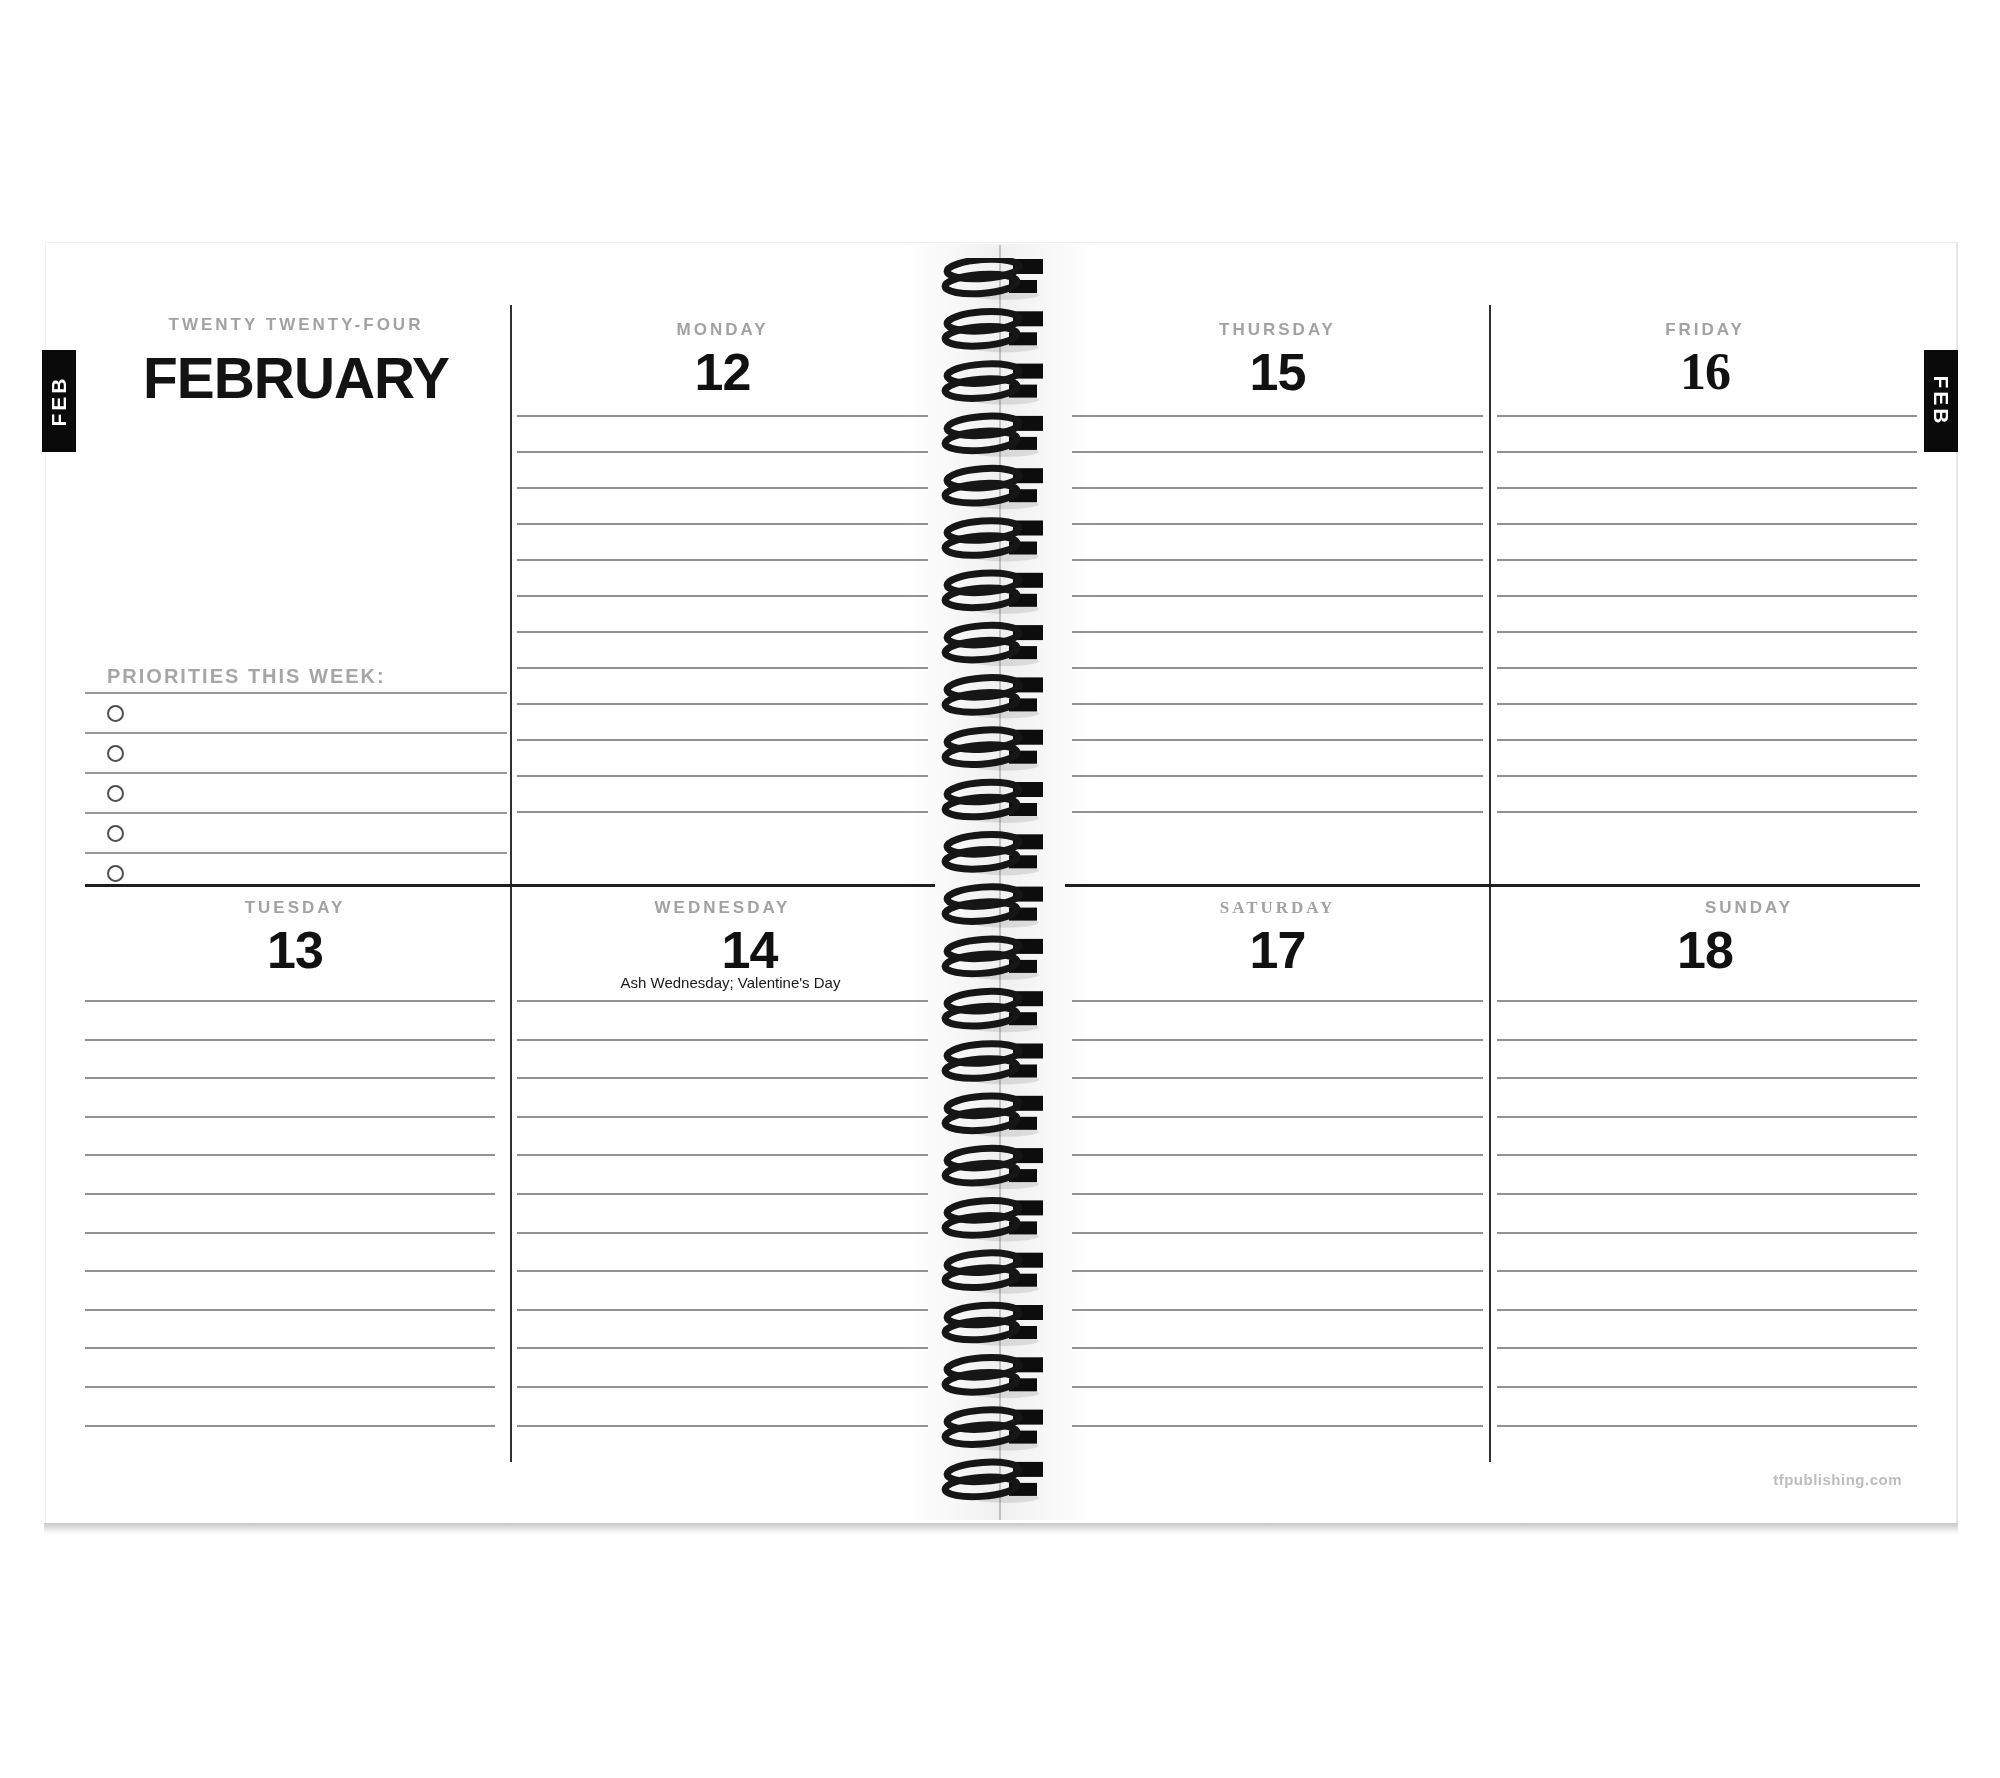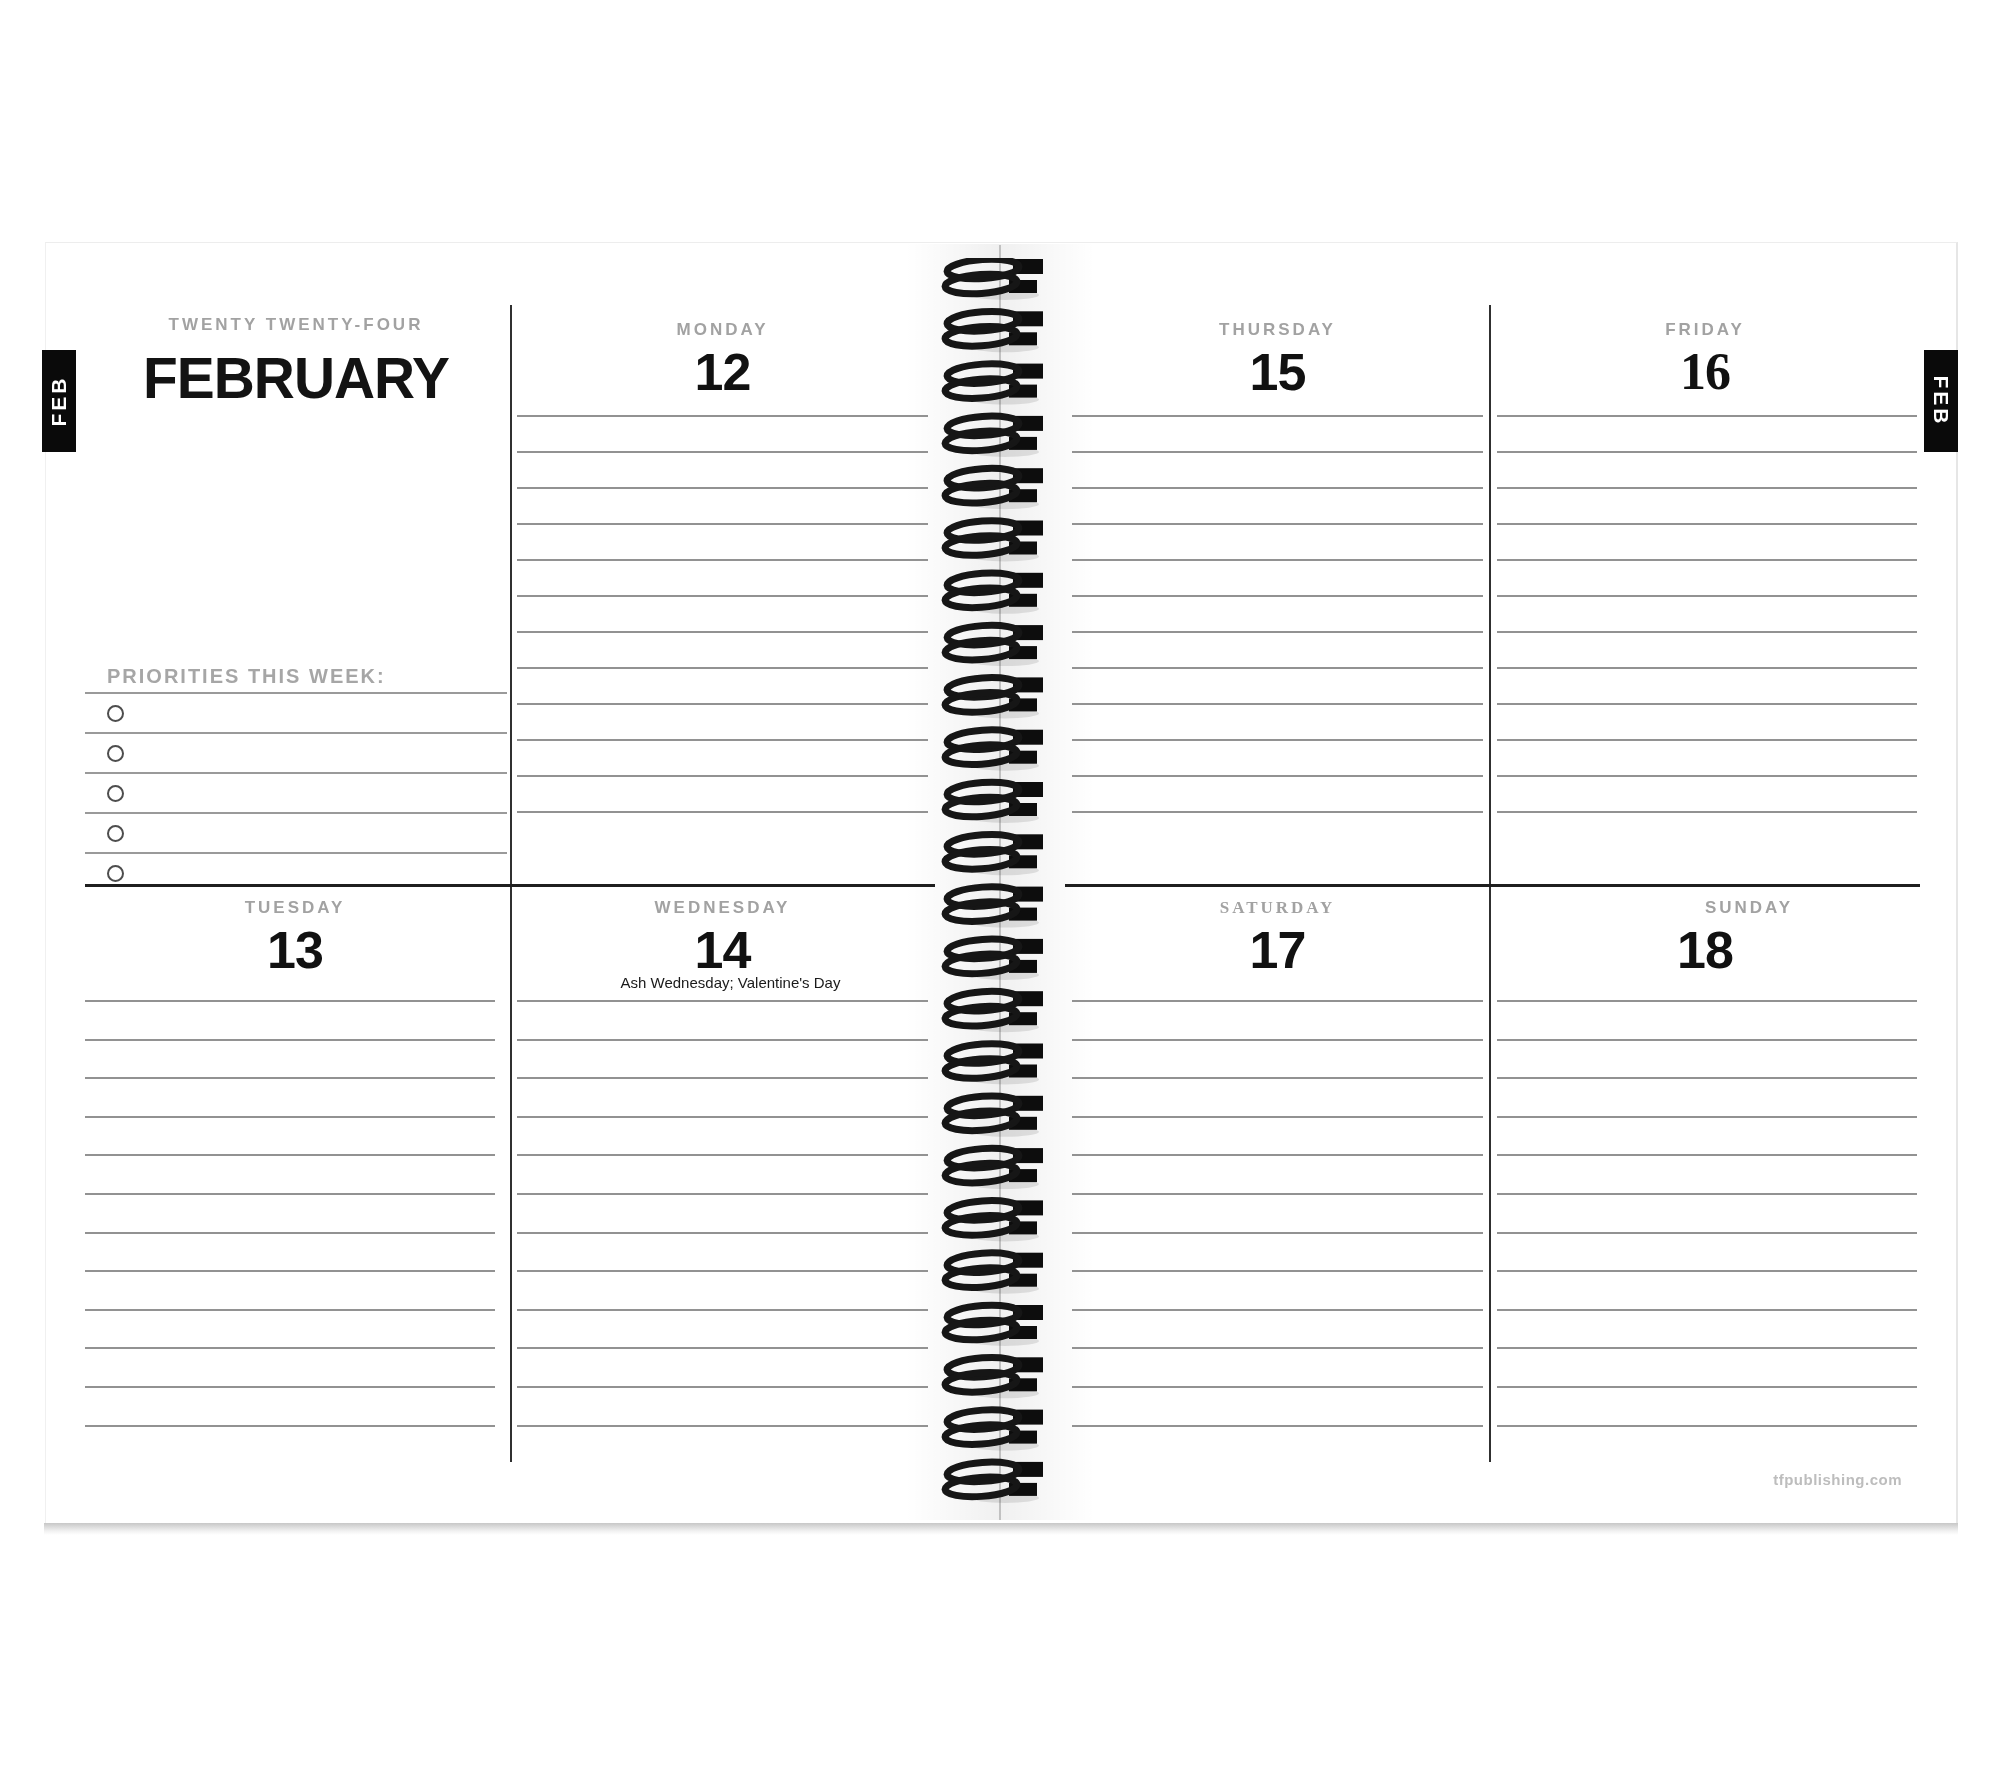--- a/index.html
+++ b/index.html
@@ -130,21 +130,21 @@
     <div class="day-name" style="left:1490px;top:320px;width:430px;">FRIDAY</div>
     <div class="day-date" style="left:1490px;top:342px;width:430px;font-family:Liberation Serif, serif;">16</div>
   </div>
 
   <div>
     <div class="day-name" style="left:85px;top:898px;width:420px;">TUESDAY</div>
     <div class="day-date" style="left:85px;top:920px;width:420px;">13</div>
   </div>
   <div>
     <div class="day-name" style="left:510px;top:898px;width:425px;">WEDNESDAY</div>
-    <div class="day-date" style="left:510px;top:920px;width:425px;">14</div>
+    <div class="day-date" style="left:510px;top:920px;width:425px;padding-left:27px;">14</div>
     <div class="day-note" style="left:510px;top:974px;width:425px;padding-left:8px;">Ash Wednesday; Valentine's Day</div>
   </div>
   <div>
     <div class="day-name" style="left:1065px;top:898px;width:425px;font-family:Liberation Serif, serif;">SATURDAY</div>
     <div class="day-date" style="left:1065px;top:920px;width:425px;">17</div>
   </div>
   <div>
     <div class="day-name" style="left:1534px;top:898px;width:430px;">SUNDAY</div>
     <div class="day-date" style="left:1490px;top:920px;width:430px;">18</div>
   </div>

